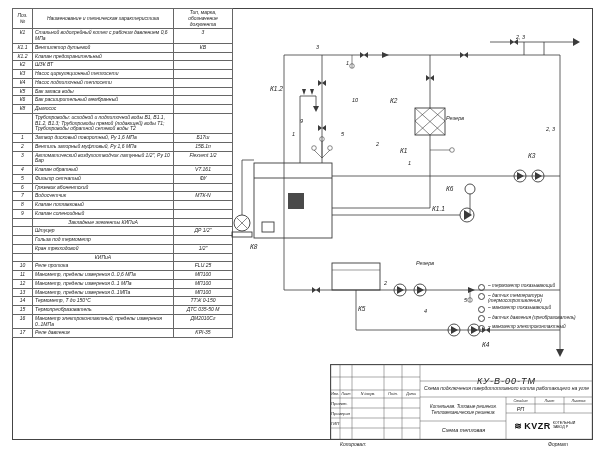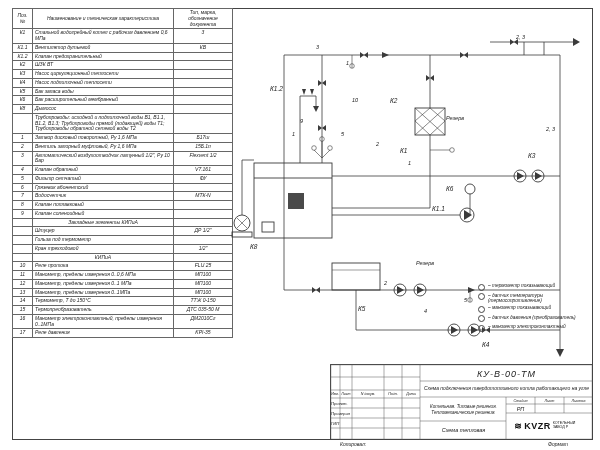--- a/index.html
+++ b/index.html
@@ -26,21 +26,21 @@
   
   .legend{position:absolute;left:478px;top:283px;width:114px;font-size:4.8px;line-height:1.1;}
   .legend-row{display:flex;align-items:flex-start;margin-bottom:2px;}
   .lg-sym{flex:0 0 auto;width:5px;height:5px;border:0.6px solid #444;border-radius:50%;
           margin:0 3px 0 0;margin-top:0.5px;}
   .lg-txt{flex:1;}
   
   .tbsvg{position:absolute;left:330px;top:364px;}
   .tbt{position:absolute;display:flex;align-items:center;justify-content:center;
        text-align:center;box-sizing:border-box;overflow:hidden;}
-  .doc-number{left:420px;top:366px;width:173px;height:15px;font-size:9px;letter-spacing:1px;}
+  .doc-number{left:420px;top:366px;width:173px;height:29px;font-size:9px;letter-spacing:1px;}
   .project-title{left:421px;top:381px;width:171px;height:16px;font-size:5px;line-height:1.1;}
   .object-title{left:421px;top:398px;width:85px;height:23px;font-size:4.6px;line-height:1.15;}
   .sheet-title{left:421px;top:421px;width:85px;height:18px;font-size:5.5px;}
   .hdr-stage{left:506px;top:397px;width:29px;height:7px;font-size:3.8px;}
   .hdr-sheet{left:535px;top:397px;width:29px;height:7px;font-size:3.8px;}
   .hdr-sheets{left:564px;top:397px;width:29px;height:7px;font-size:3.8px;}
   .stage-value{left:506px;top:404px;width:29px;height:9px;font-size:5.5px;}
   .rev-izm{left:330px;top:390px;width:10px;height:8px;font-size:3.6px;}
   .rev-list{left:340px;top:390px;width:12px;height:8px;font-size:3.6px;}
   .rev-ndoc{left:352px;top:390px;width:32px;height:8px;font-size:3.6px;}

